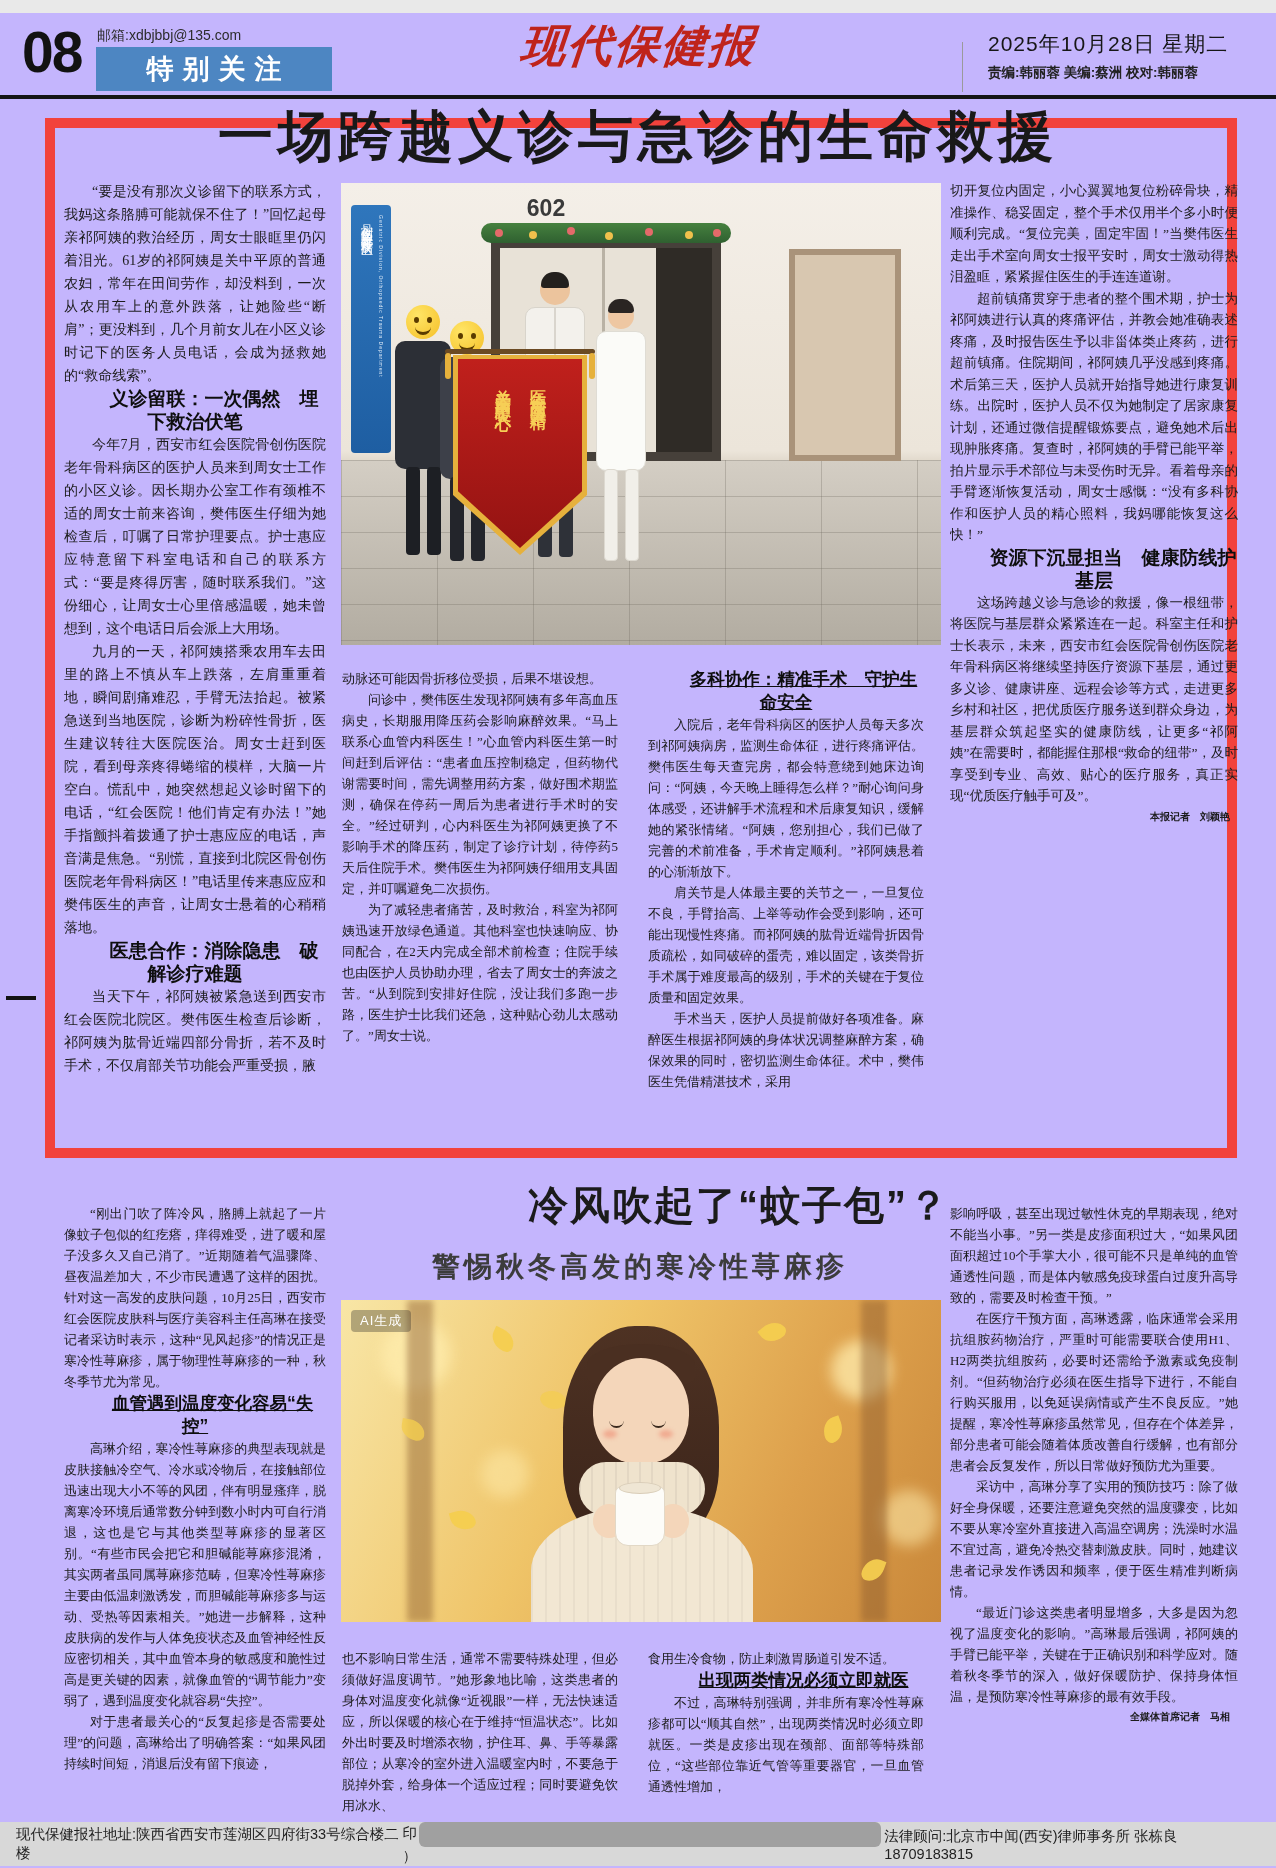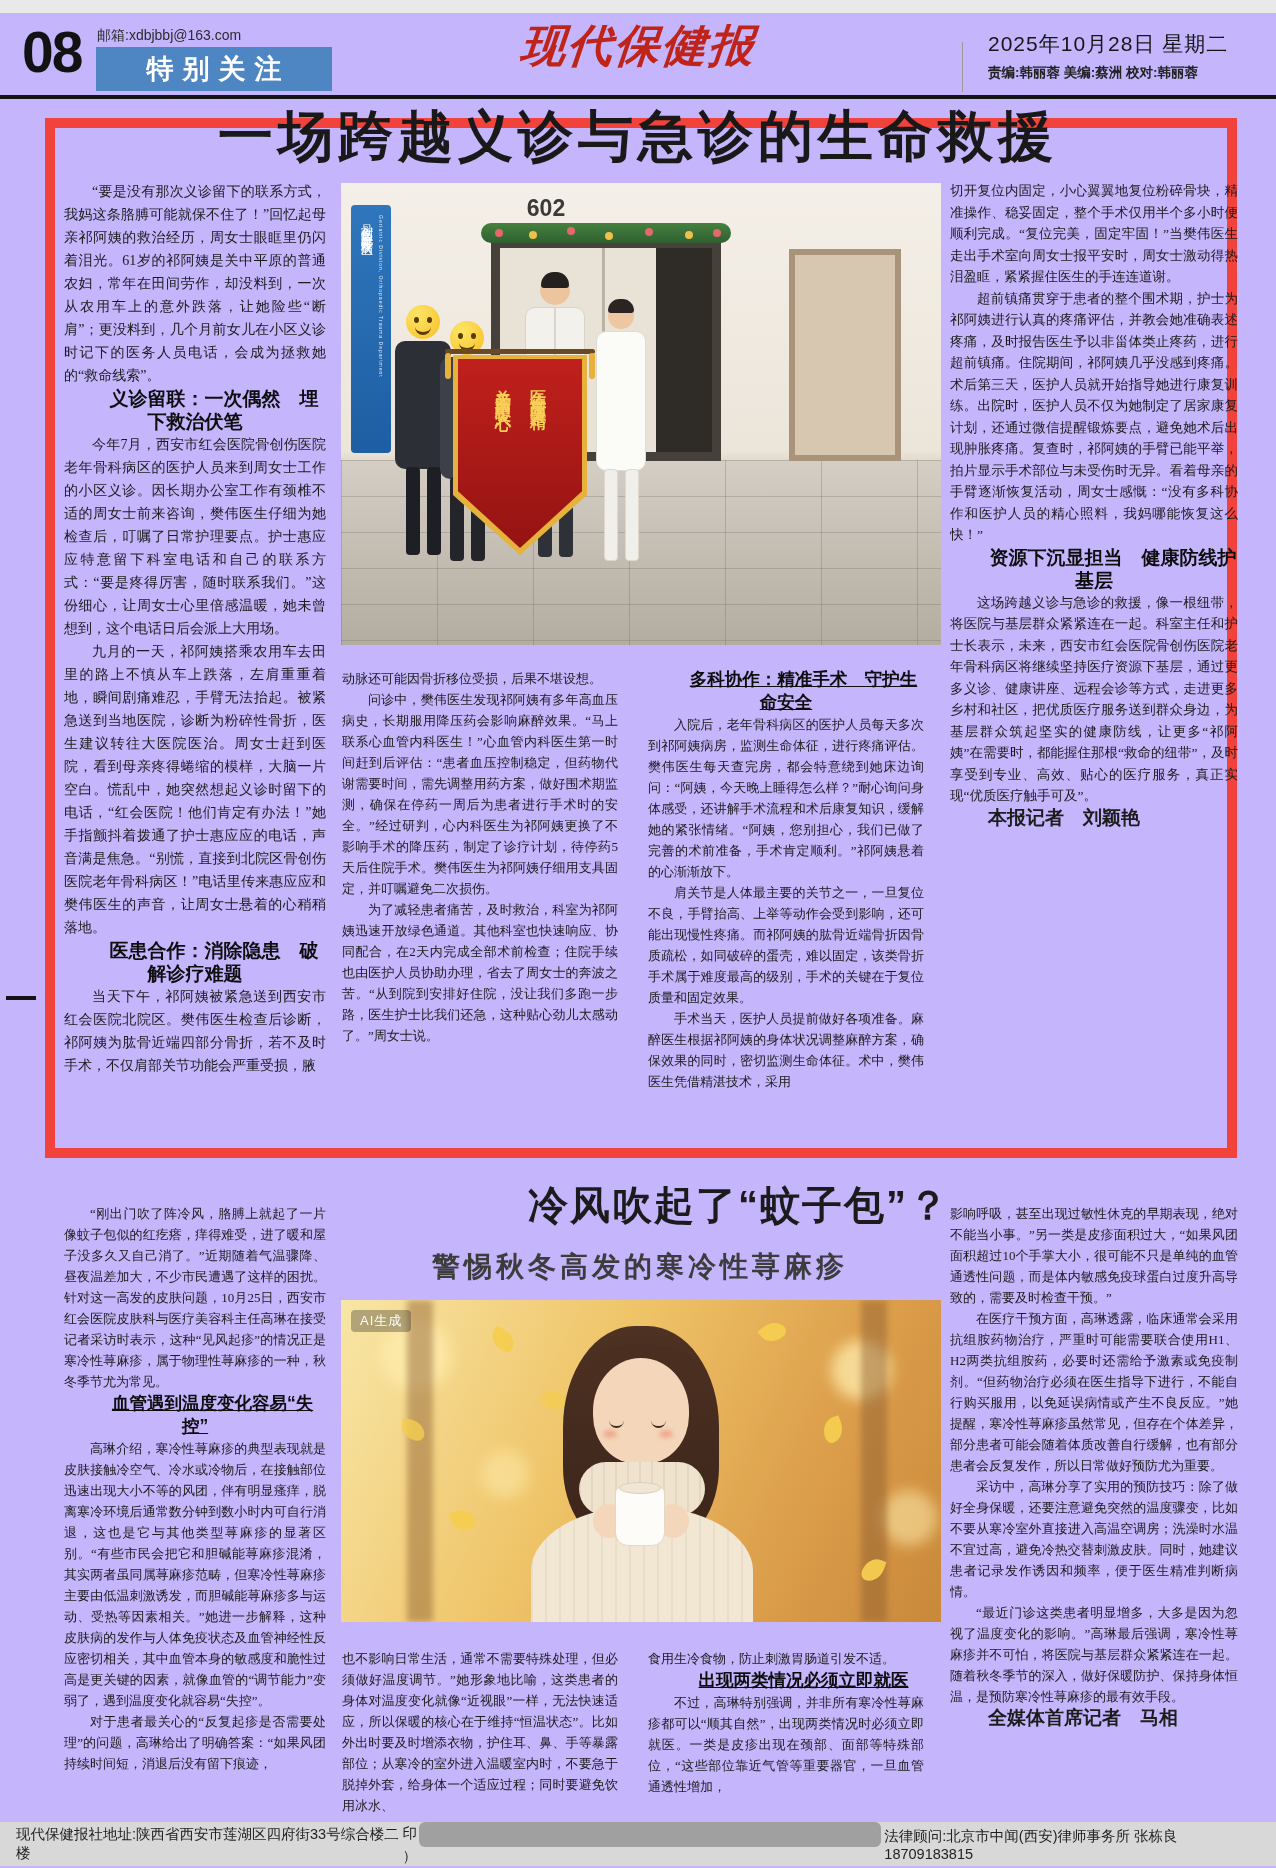--- a/index.html
+++ b/index.html
@@ -36,22 +36,22 @@
   
   .col{position:absolute;overflow:hidden;text-align:justify;color:#1c1c1c;z-index:3;}
   .col p{margin:0;text-indent:2em;}
   .col p.cont{text-indent:0;}
   .fz14{font-size:14px;line-height:23px;}
   .fz135{font-size:13.5px;line-height:21.5px;}
   .fz13{font-size:13px;line-height:21px;}
   .sub{font-family:"Liberation Sans",sans-serif;font-weight:bold;text-align:center;
        text-indent:0;color:#0e0e0e;font-size:19px;line-height:23px;margin:9px 0 7px;}
   .sub.small{font-size:17.5px;text-decoration:underline;}
-  .byline{text-align:left;text-indent:0;font-weight:bold;font-size:19px;
-          padding-right:8px;margin-top:6px;font-family:Liberation Serif, serif;}
+  .byline{text-align:right;text-indent:0;font-weight:bold;font-size:10px;
+          padding-right:8px;margin-top:6px;font-family:Liberation Mono, monospace;}
 
   .a1c1{left:64px;top:180px;width:262px;height:964px;}
   .a1c2{left:342px;top:668px;width:276px;height:478px;}
   .a1c3{left:648px;top:668px;width:276px;height:478px;}
   .a1c4{left:950px;top:180px;width:288px;height:964px;}
 
   
   .photo1{position:absolute;left:341px;top:183px;width:600px;height:462px;overflow:hidden;
           background:linear-gradient(#f4efe8 0%,#ece5da 58%,#e2dacd 60%);z-index:4;}
   .ph1-floor{position:absolute;left:0;bottom:0;width:100%;height:40%;
@@ -190,21 +190,21 @@
           background:#a0a0a0;margin:0 2px;}
 </style>
 </head>
 <body>
 
 <div class="page">
 
   <div class="topstrip"></div>
 
   <div class="pagenum">08</div>
-  <div class="mailline">邮箱:xdbjbbj@163.com</div>
+  <div class="mailline">邮箱:xdbjbbj@135.com</div>
   <div class="sectionbox">
     <span>特别关注</span>
   </div>
   <div class="masthead">现代保健报</div>
   <div class="hvline"></div>
   <div class="hdate">2025年10月28日 星期二</div>
   <div class="hcredits">责编:韩丽蓉 美编:蔡洲 校对:韩丽蓉</div>
   <div class="headrule"></div>
 
   <div class="redbox"></div>
@@ -351,21 +351,21 @@
   <div class="col a2c3 fz13">
     <p class="cont">食用生冷食物，防止刺激胃肠道引发不适。</p>
     <p class="sub small">出现两类情况必须立即就医</p>
     <p>不过，高琳特别强调，并非所有寒冷性荨麻疹都可以“顺其自然”，出现两类情况时必须立即就医。一类是皮疹出现在颈部、面部等特殊部位，“这些部位靠近气管等重要器官，一旦血管通透性增加，</p>
   </div>
 
   <div class="col a2c4 fz13">
     <p class="cont">影响呼吸，甚至出现过敏性休克的早期表现，绝对不能当小事。”另一类是皮疹面积过大，“如果风团面积超过10个手掌大小，很可能不只是单纯的血管通透性问题，而是体内敏感免疫球蛋白过度升高导致的，需要及时检查干预。”</p>
     <p>在医疗干预方面，高琳透露，临床通常会采用抗组胺药物治疗，严重时可能需要联合使用H1、H2两类抗组胺药，必要时还需给予激素或免疫制剂。“但药物治疗必须在医生指导下进行，不能自行购买服用，以免延误病情或产生不良反应。”她提醒，寒冷性荨麻疹虽然常见，但存在个体差异，部分患者可能会随着体质改善自行缓解，也有部分患者会反复发作，所以日常做好预防尤为重要。</p>
     <p>采访中，高琳分享了实用的预防技巧：除了做好全身保暖，还要注意避免突然的温度骤变，比如不要从寒冷室外直接进入高温空调房；洗澡时水温不宜过高，避免冷热交替刺激皮肤。同时，她建议患者记录发作诱因和频率，便于医生精准判断病情。</p>
-    <p>“最近门诊这类患者明显增多，大多是因为忽视了温度变化的影响。”高琳最后强调，寒冷性荨麻疹并不可怕，将医院与基层群众紧紧连在一起。随着秋冬季节的深入，做好保暖防护、保持身体恒温，是预防寒冷性荨麻疹的最有效手段。</p>
+    <p>“最近门诊这类患者明显增多，大多是因为忽视了温度变化的影响。”高琳最后强调，祁阿姨的手臂已能平举，关键在于正确识别和科学应对。随着秋冬季节的深入，做好保暖防护、保持身体恒温，是预防寒冷性荨麻疹的最有效手段。</p>
     <p class="byline">全媒体首席记者　马相</p>
   </div>
 
   <div class="footer">
     <span>现代保健报社地址:陕西省西安市莲湖区四府街33号综合楼二楼</span>
     <span><span>印</span><span class="redact"></span><span>）</span></span>
     <span>法律顾问:北京市中闻(西安)律师事务所 张栋良 18709183815</span>
   </div>
 
 </div>

